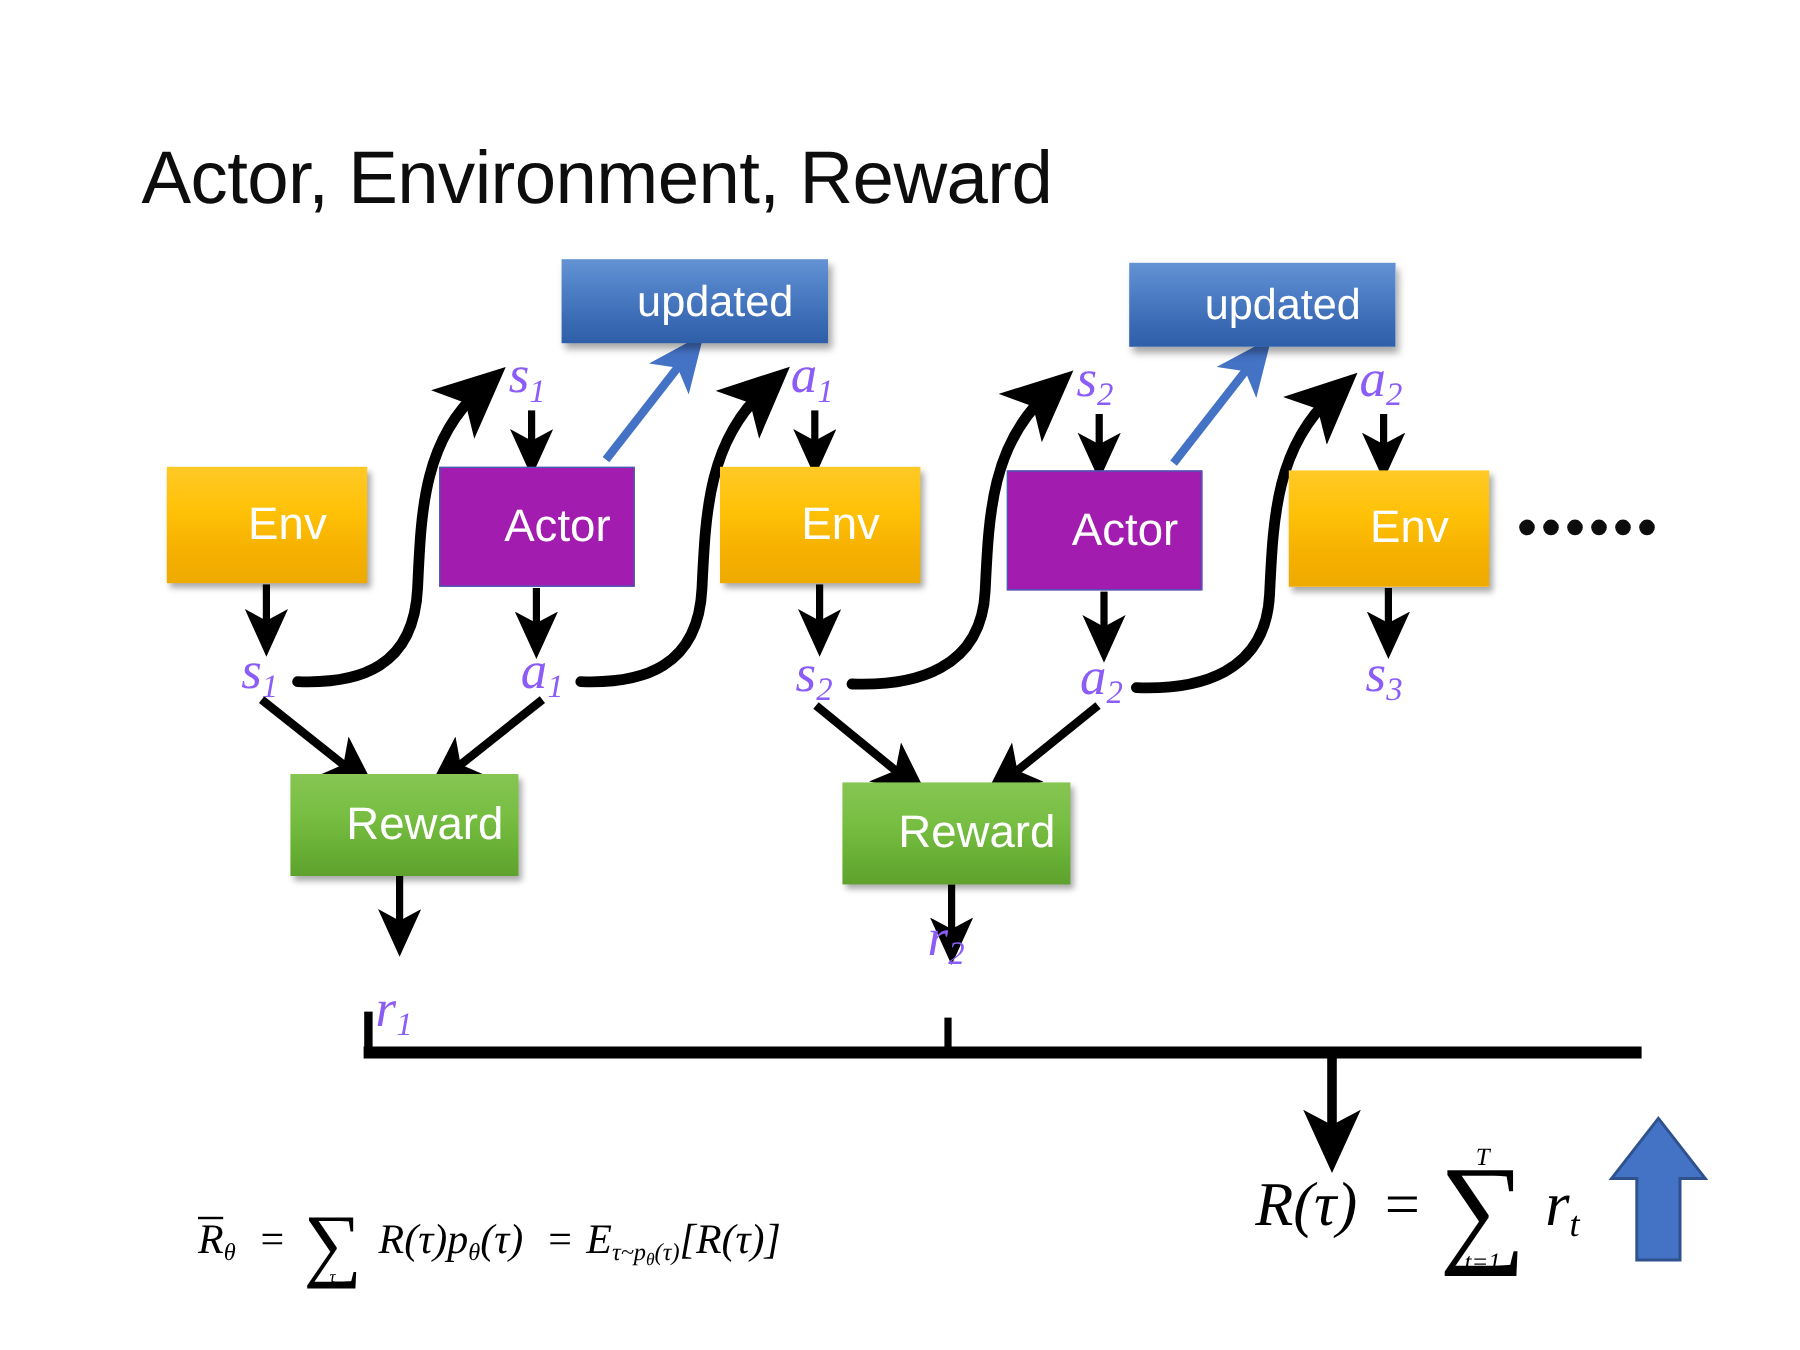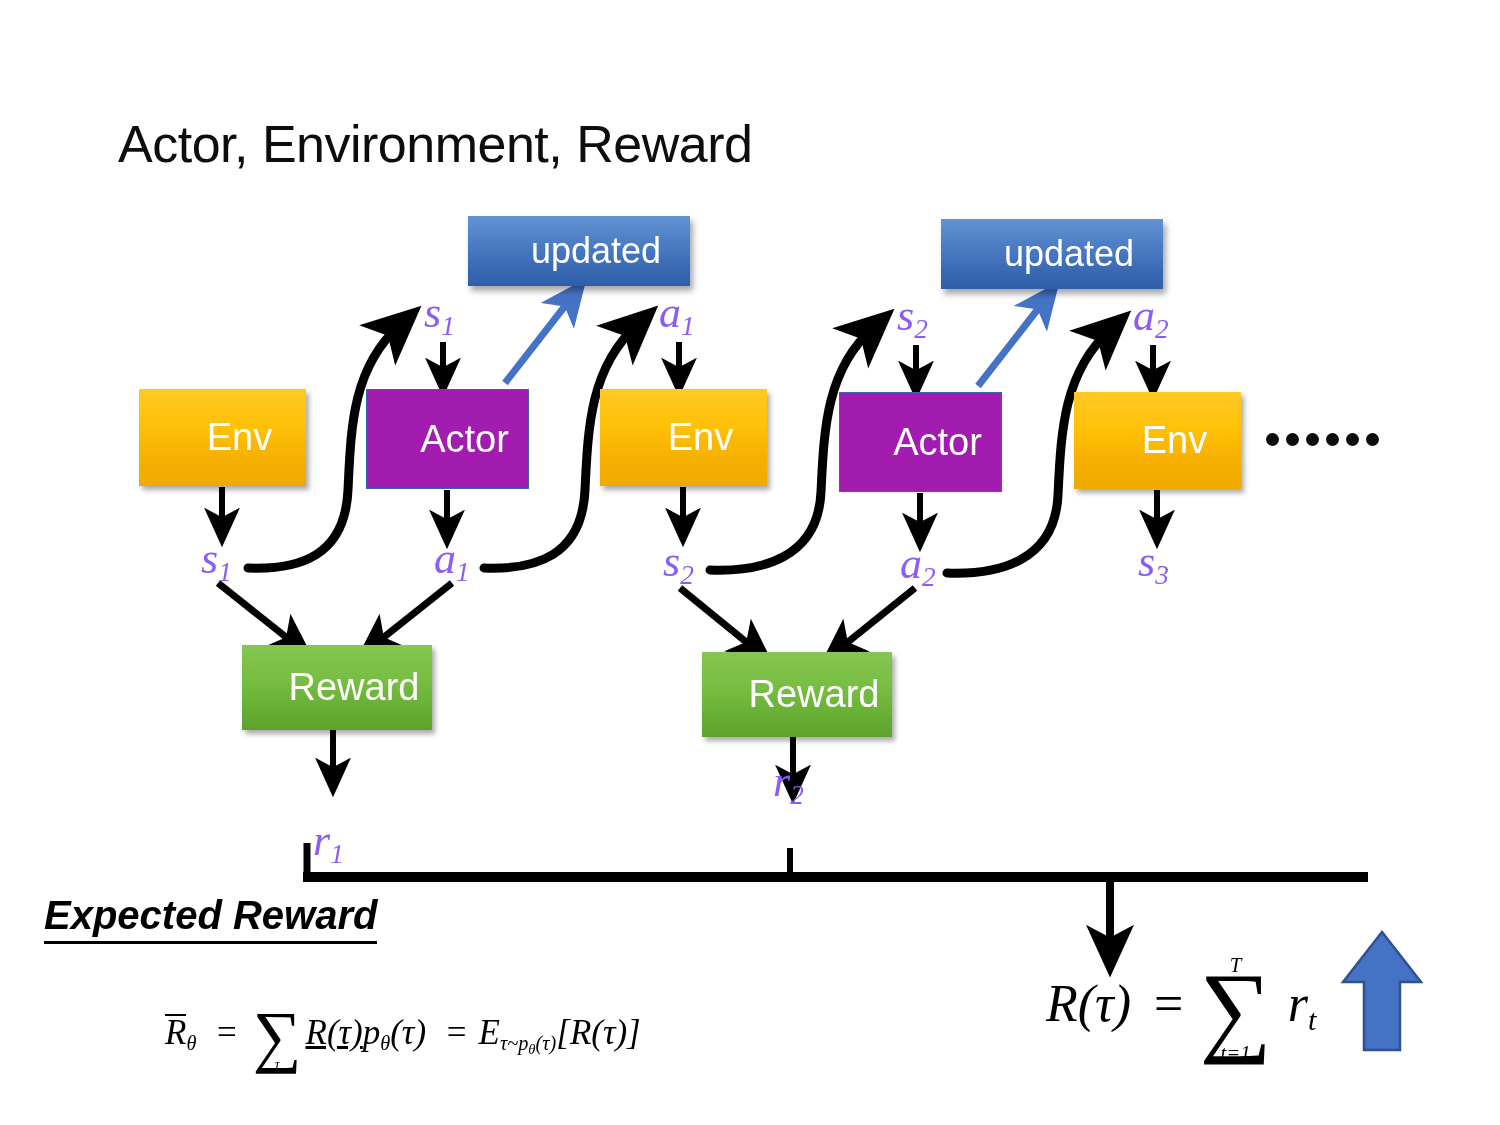--- a/index.html
+++ b/index.html
@@ -17,21 +17,21 @@
     height: 1125px;
     background: #ffffff;
     overflow: hidden;
   }
   .abs { position: absolute; }
 
   
   #title {
     left: 118px;
     top: 118px;
-    font-size: 52px;
+    font-size: 62px;
     line-height: 1;
     color: #0d0d0d;
     font-weight: 400;
     letter-spacing: -0.5px;
     white-space: nowrap;
     font-family: "Liberation Sans", sans-serif;
   }
 
   
   .box {
@@ -303,25 +303,24 @@
     <span>Reward</span>
   </div>
 
   <div class="abs mathlbl" style="left:313px; top:819px;">
     <span class="it">r</span><sub>1</sub>
   </div>
   <div class="abs mathlbl" style="left:773px; top:760px;">
     <span class="it">r</span><sub>2</sub>
   </div>
 
-  <div class="abs" id="expected-reward">Expected Reward</div>
 
   <div class="abs formula" style="left:165px; top:1008px; font-size:35px;">
     <span class="it ovl">R</span><span class="subsm">θ</span>
-    <span class="up" style="margin:0 12px;">=</span><span class="sumwrap" style="margin:0 4px;"><span class="bigsum">∑</span><span class="sumlim-bot" style="bottom:-0.60em;">τ</span></span><span class="it" style="text-decoration:underline;">R(τ)</span><span class="it">p</span><span class="subsm">θ</span><span class="it">(τ)</span>
+    <span class="up" style="margin:0 12px;">=</span><span class="sumwrap" style="margin:0 4px;"><span class="bigsum">∑</span><span class="sumlim-bot" style="bottom:-0.60em;">τ</span></span><span class="it" style="margin-left:10px;">R(τ)</span><span class="it">p</span><span class="subsm">θ</span><span class="it">(τ)</span>
     <span class="up" style="margin:0 12px;">=</span><span class="it">E</span><span class="subsm"><span>τ~p</span><span class="subsm2" style="vertical-align:-0.3em;">θ</span><span>(τ)</span></span><span class="it">[R(τ)]</span>
   </div>
 
   <div class="abs formula" style="left:1046px; top:968px; font-size:52px;">
     <span class="it">R</span><span class="it">(τ)</span>
     <span class="up" style="margin:0 10px;">=</span><span class="sumwrap" style="margin:0 6px;"><span class="bigsum">∑</span><span class="sumlim-top" style="top:-0.62em;">T</span><span class="sumlim-bot" style="bottom:-0.62em;">t=1</span></span><span class="it" style="margin-left:10px;">r</span><span class="subsm">t</span>
   </div>
 
 </div>
 

